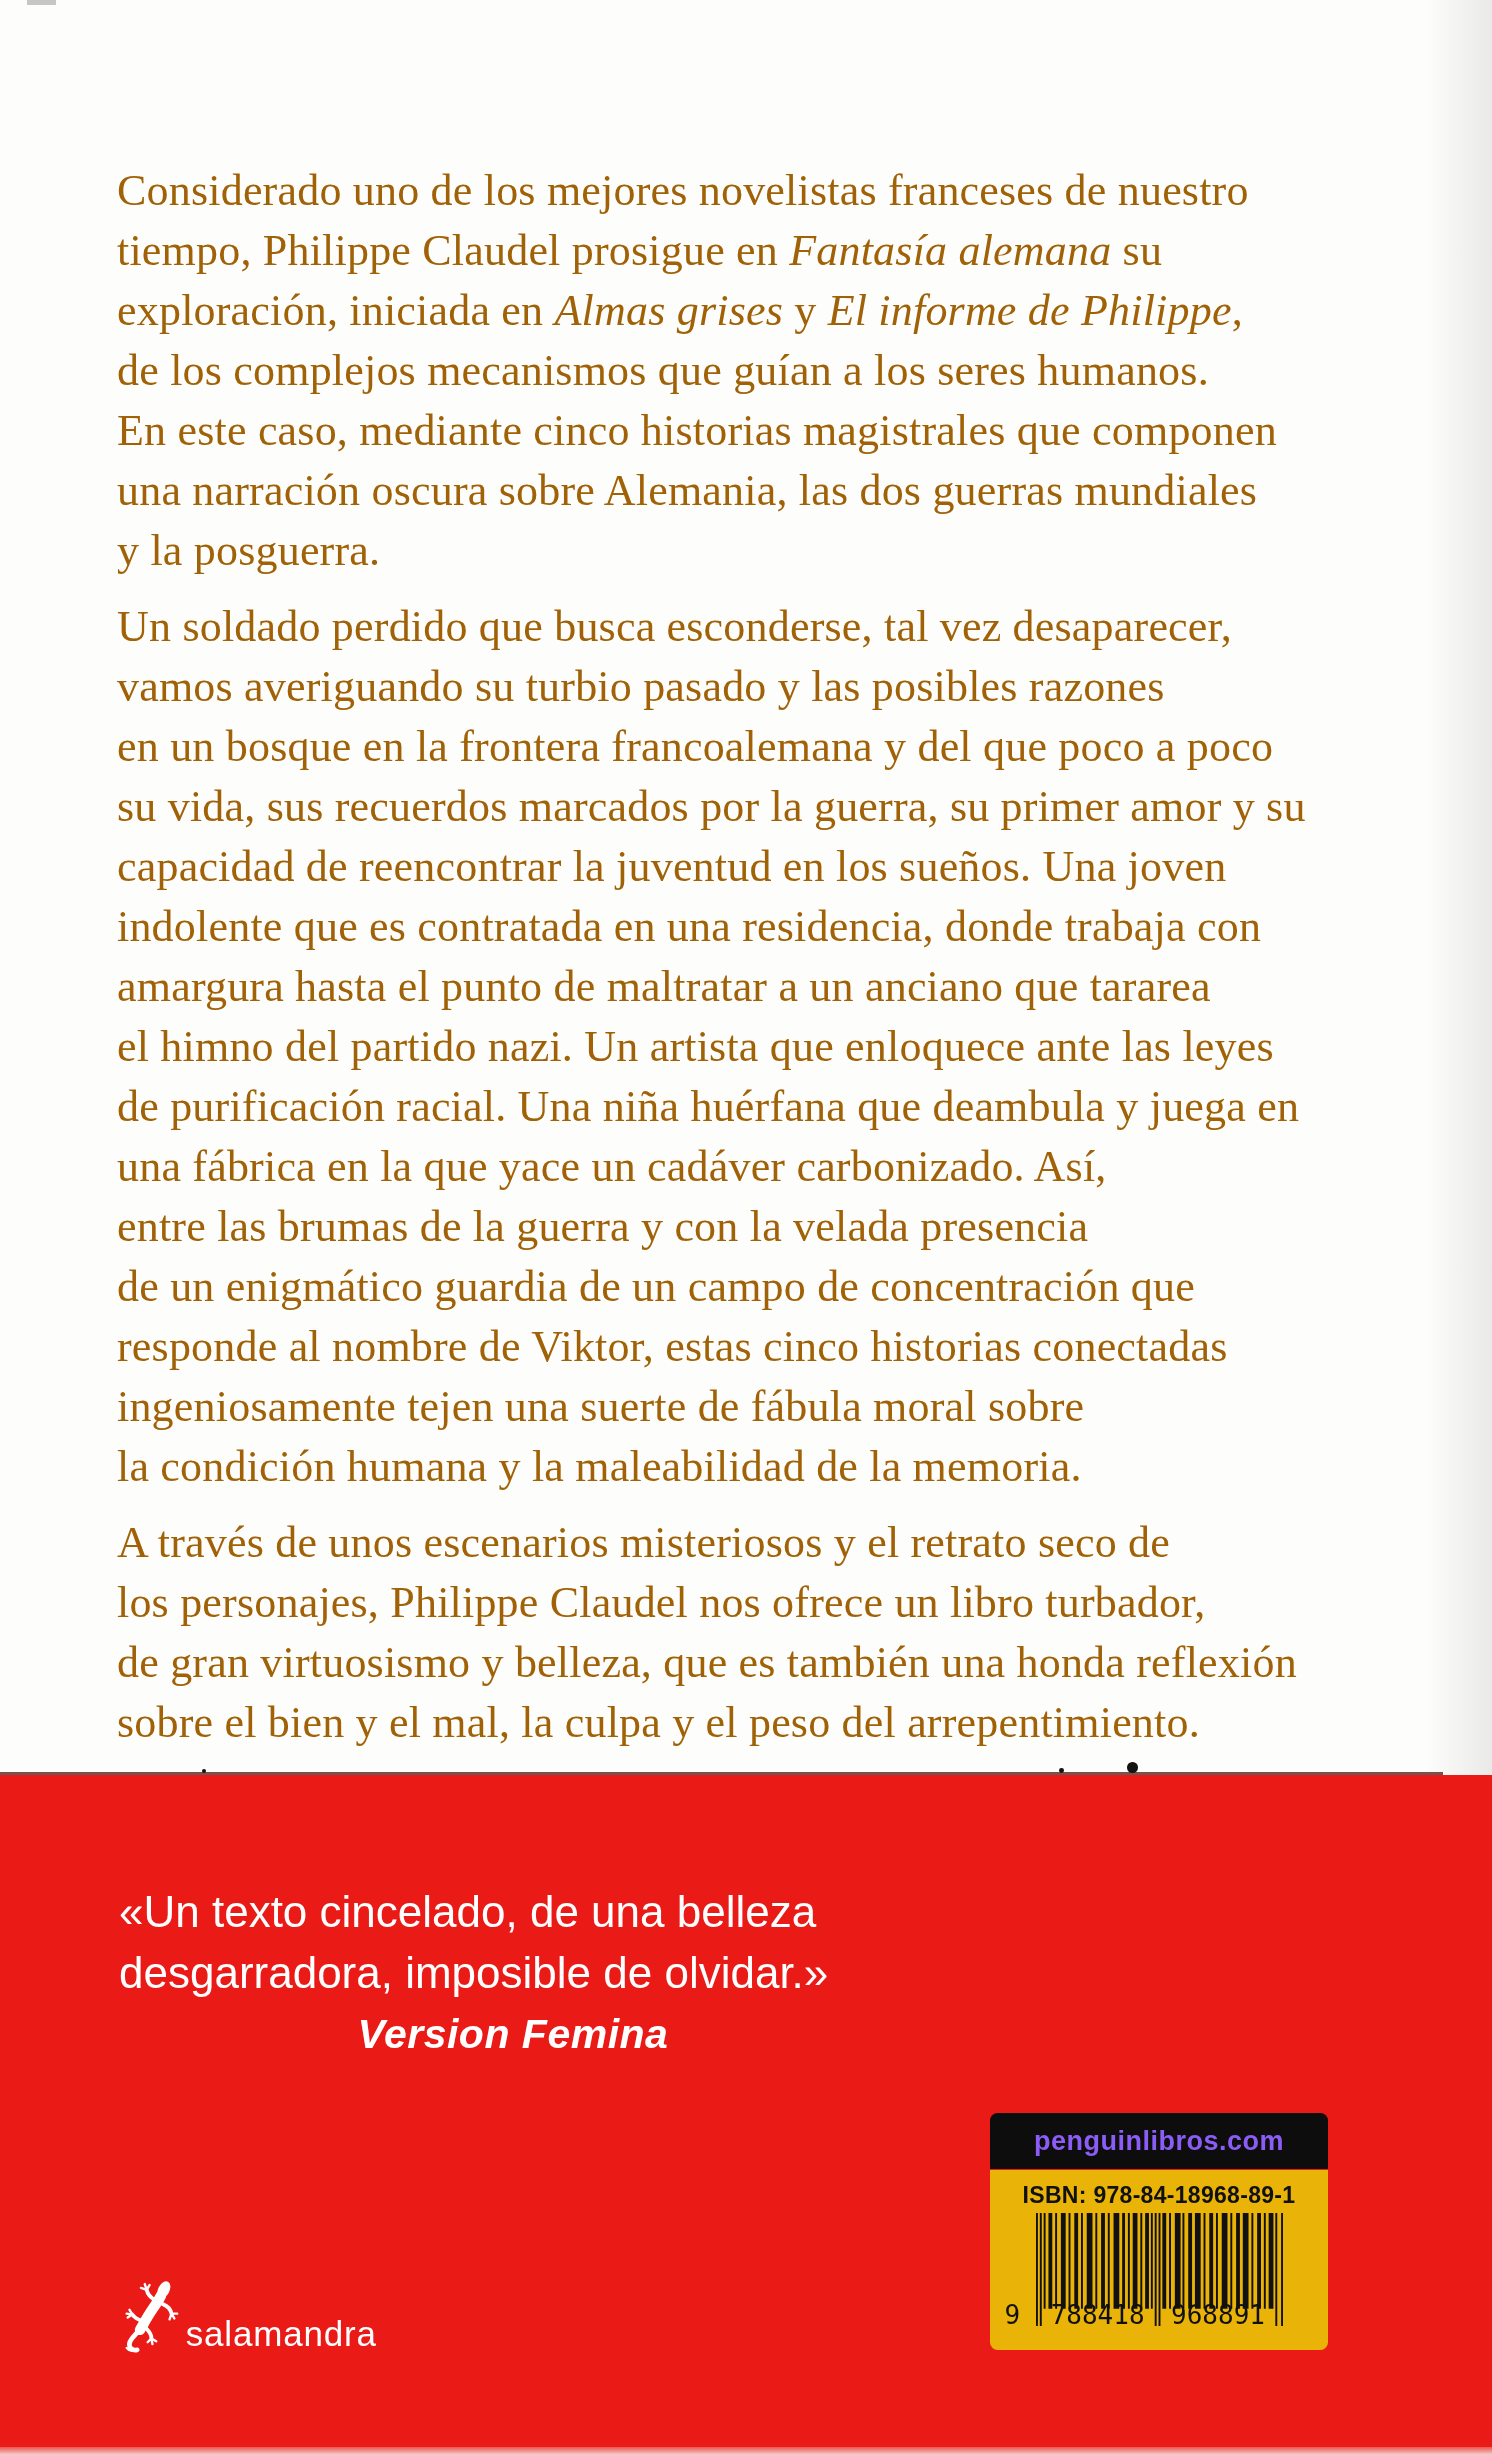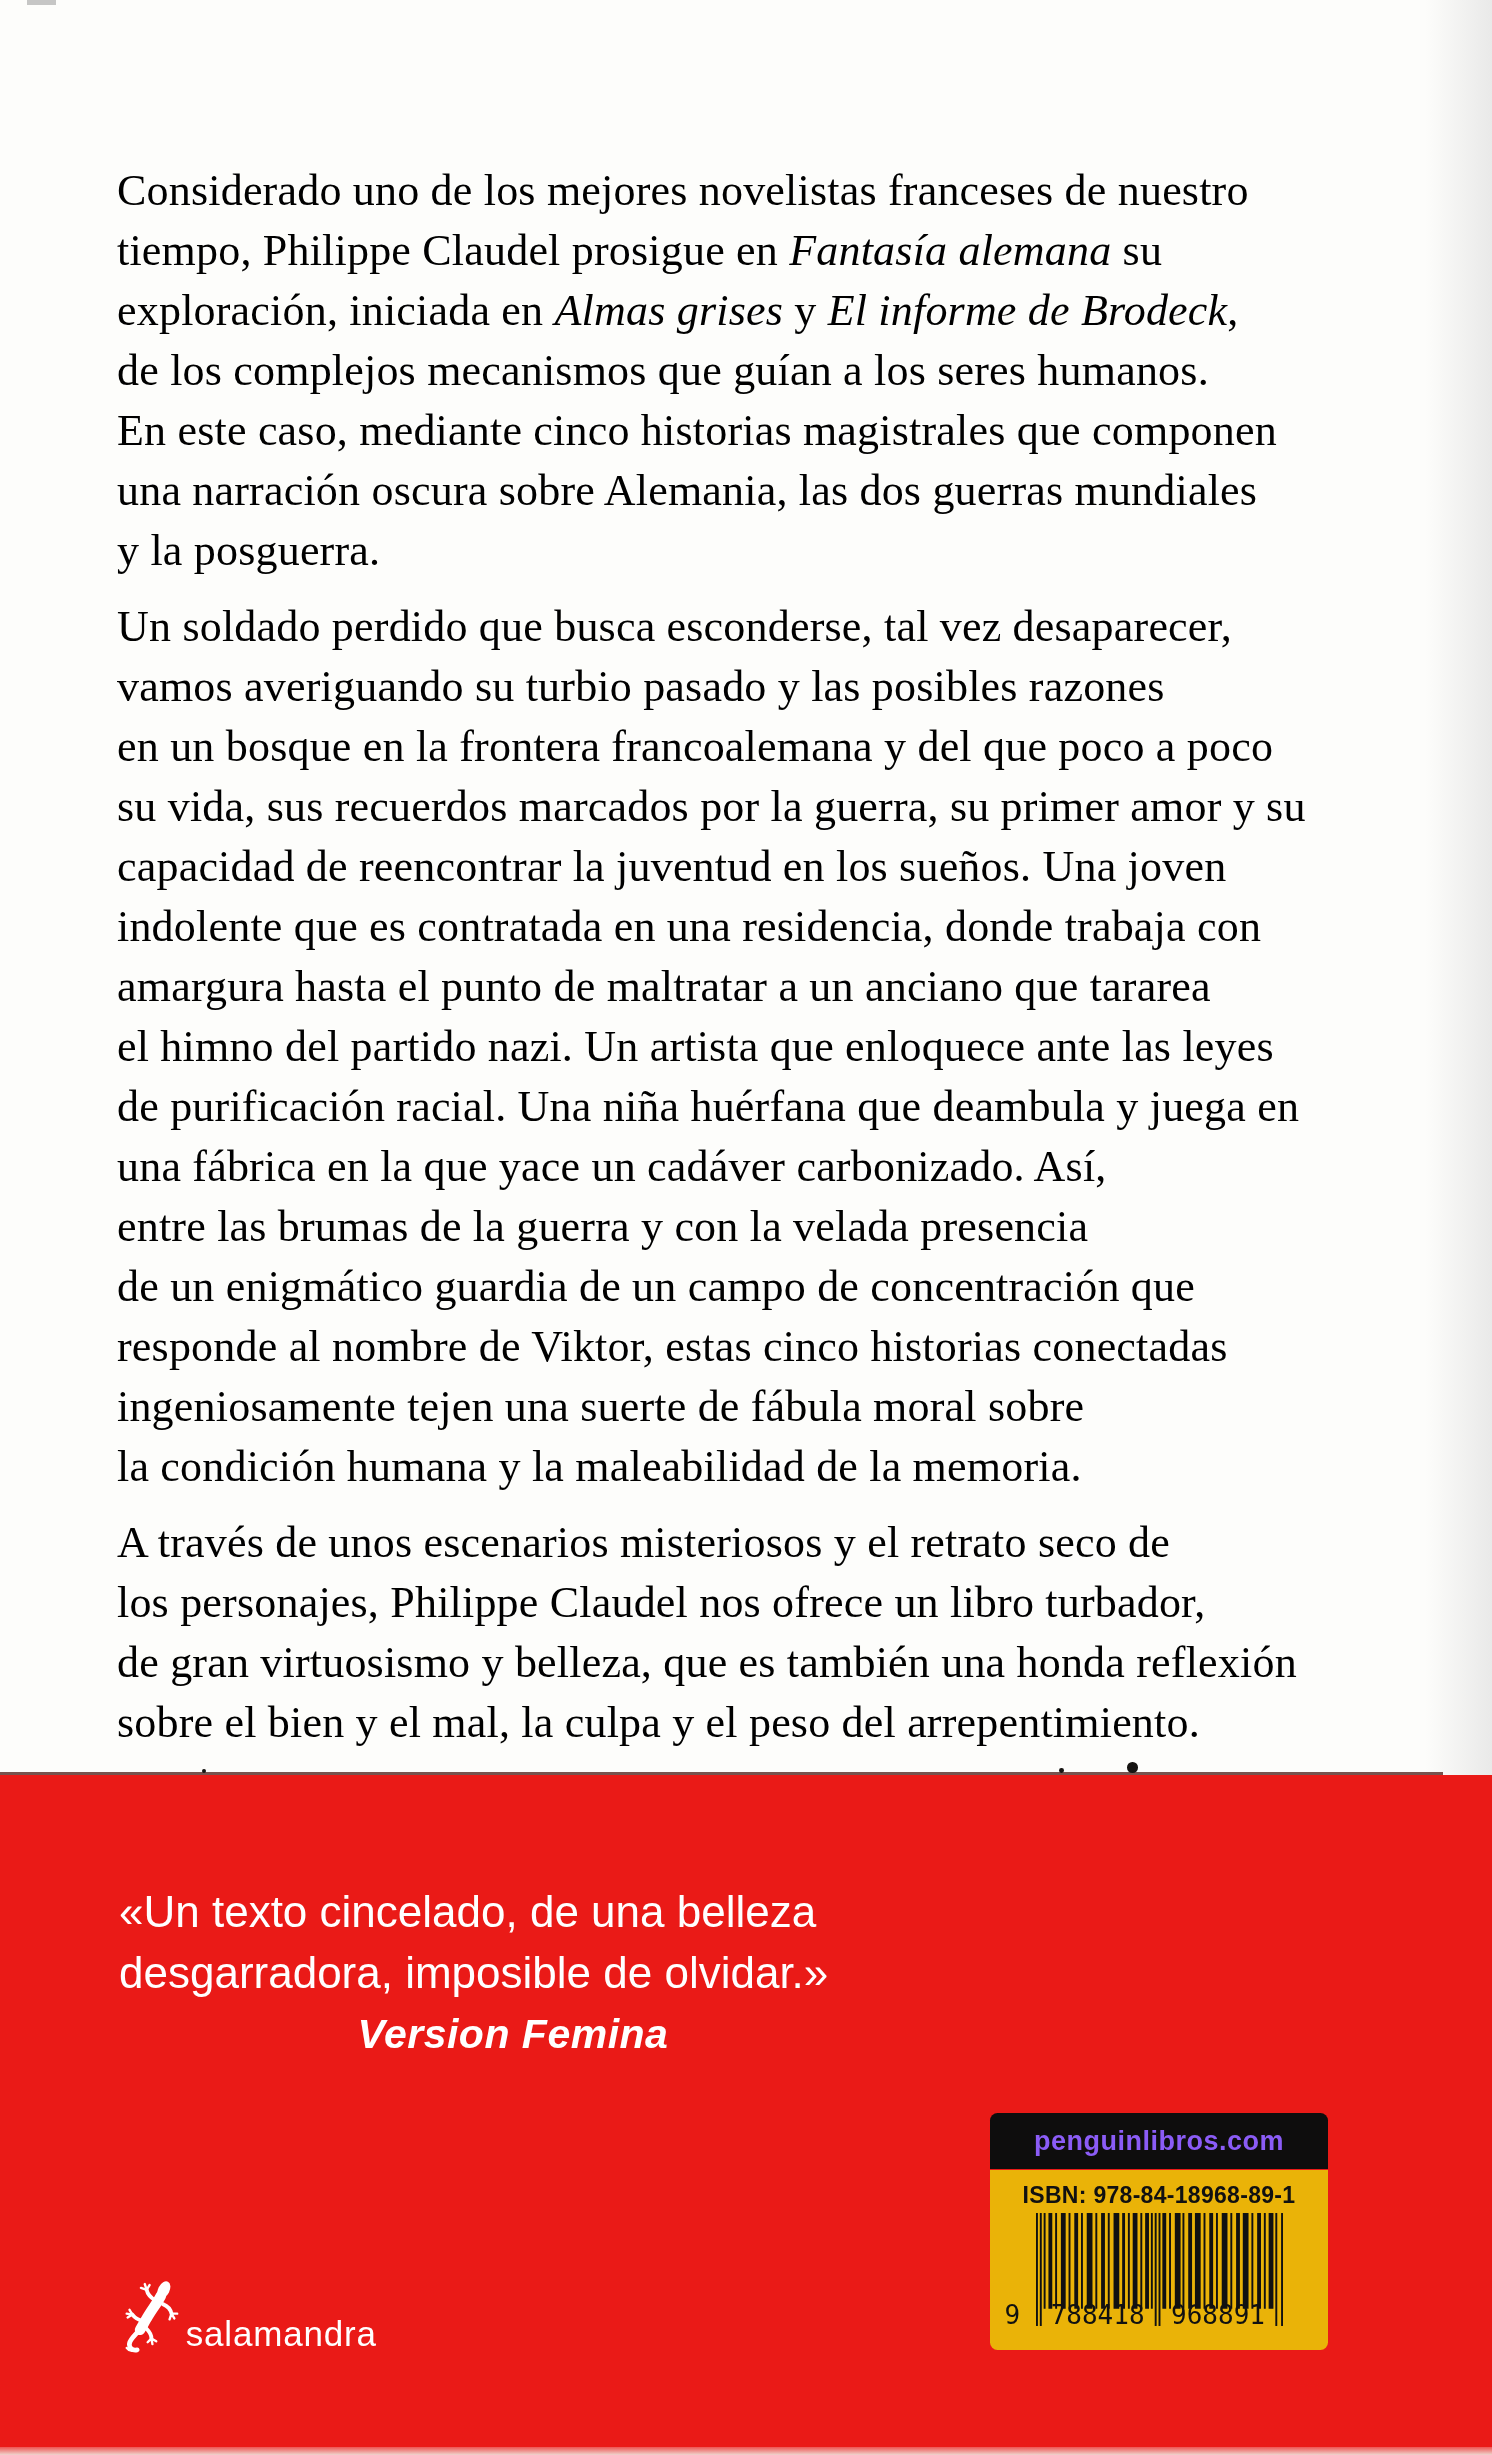--- a/index.html
+++ b/index.html
@@ -95,25 +95,25 @@
   }
 </style>
 </head>
 <body>
 
 <div class="page" style="background: rgb(253, 253, 251);">
 
   <div class="corner-mark"></div>
   <div class="edge-shade"></div>
 
-  <div class="synopsis" style="color: #000000;">
+  <div class="synopsis" style="color: #a16207;">
       <div class="para">
         <div class="tline"><span>Considerado uno de los mejores novelistas franceses de nuestro</span></div>
         <div class="tline"><span>tiempo, Philippe Claudel prosigue en </span><span class="it">Fantasía alemana</span><span> su</span></div>
-        <div class="tline"><span>exploración, iniciada en </span><span class="it">Almas grises</span><span> y </span><span class="it">El informe de Brodeck</span><span>,</span></div>
+        <div class="tline"><span>exploración, iniciada en </span><span class="it">Almas grises</span><span> y </span><span class="it">El informe de Philippe</span><span>,</span></div>
         <div class="tline"><span>de los complejos mecanismos que guían a los seres humanos.</span></div>
         <div class="tline"><span>En este caso, mediante cinco historias magistrales que componen</span></div>
         <div class="tline"><span>una narración oscura sobre Alemania, las dos guerras mundiales</span></div>
         <div class="tline"><span>y la posguerra.</span></div>
       </div>
       <div class="para">
         <div class="tline"><span>Un soldado perdido que busca esconderse, tal vez desaparecer,</span></div>
         <div class="tline"><span>vamos averiguando su turbio pasado y las posibles razones</span></div>
         <div class="tline"><span>en un bosque en la frontera francoalemana y del que poco a poco</span></div>
         <div class="tline"><span>su vida, sus recuerdos marcados por la guerra, su primer amor y su</span></div>

